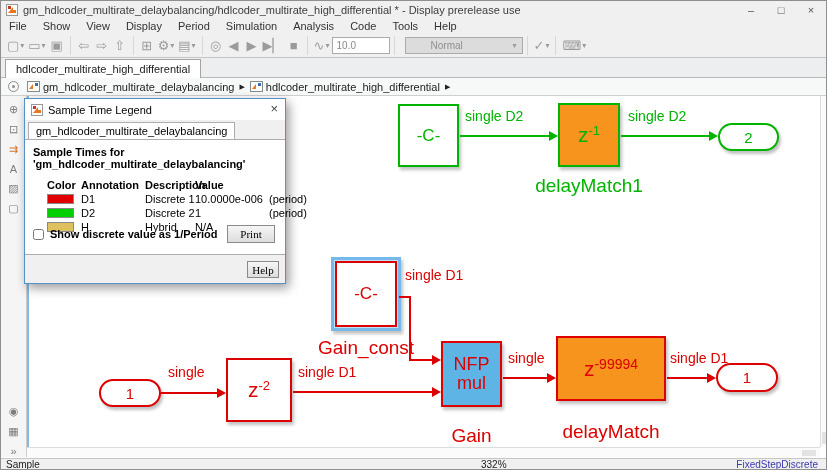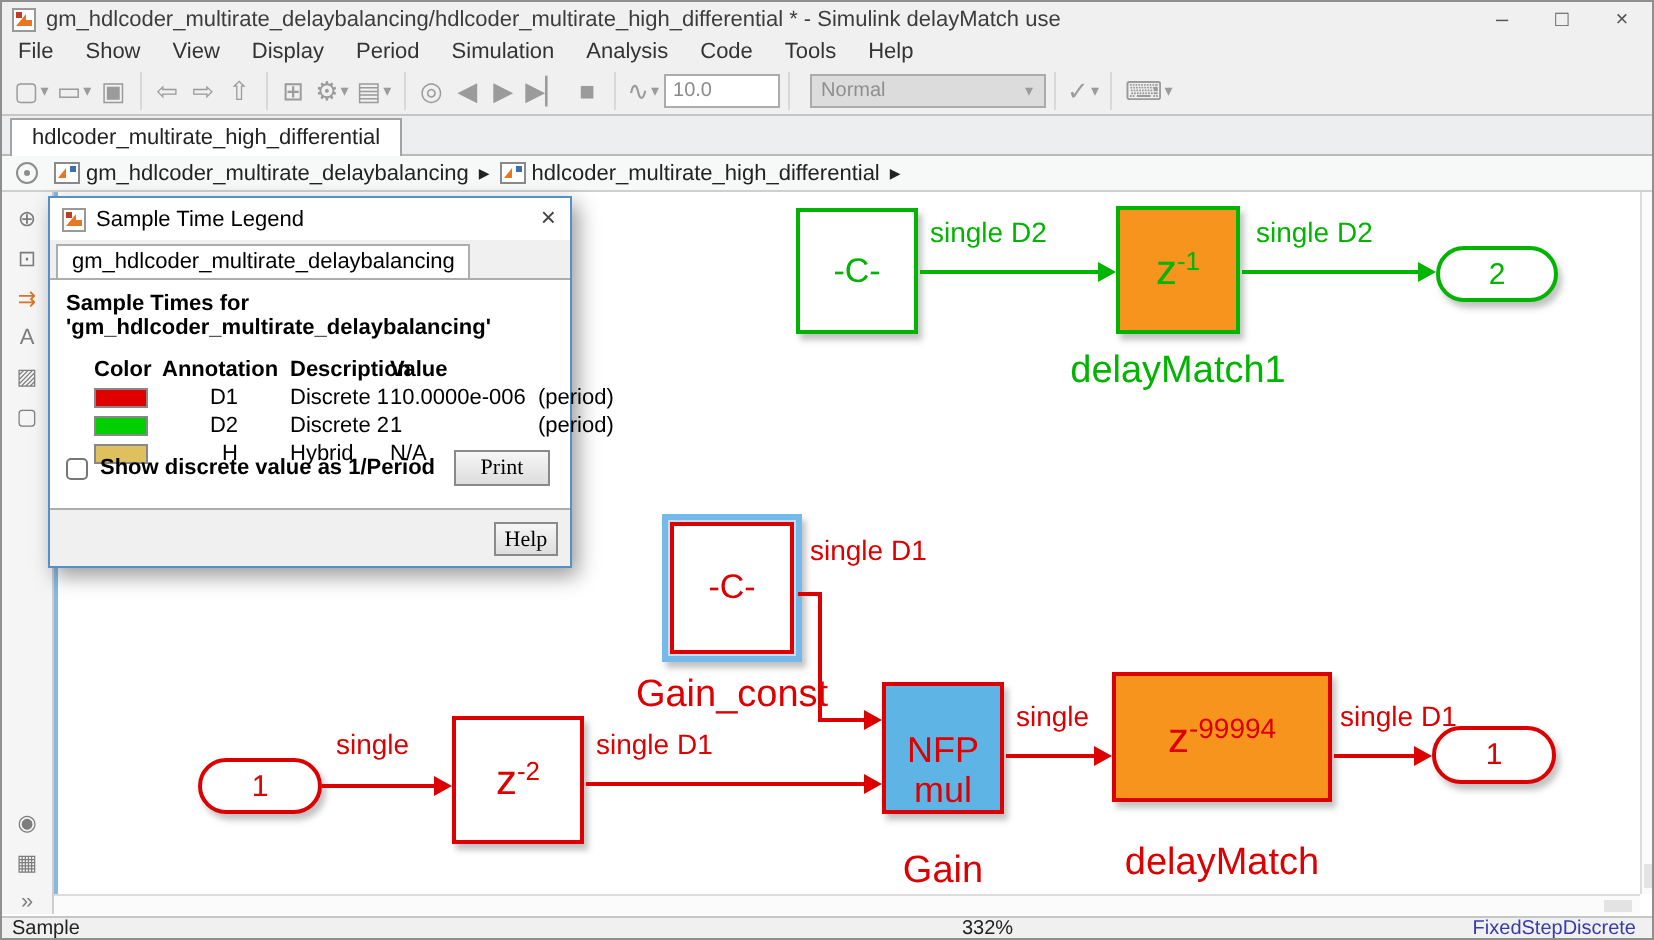--- a/index.html
+++ b/index.html
@@ -20,21 +20,21 @@
   .toolbar { position:absolute; left:0; top:32px; width:100%; height:25px; background:#f0f0f0;
              border-bottom:1px solid #c6c6c6; display:flex; align-items:center; padding:0 4px; }
   .tbtn { height:20px; min-width:18px; display:flex; align-items:center; justify-content:center;
           color:#9b9b9b; font-size:13px; padding:0 2px; }
   .caret { font-size:8px; color:#9b9b9b; margin-left:1px; }
   .tsep { width:1px; height:19px; background:#d8d8d8; margin:0 4px; }
   .timefield { width:58px; height:17px; border:1px solid #ababab; background:#fff; color:#8a8a8a;
                font-size:10px; padding:0 4px; font-family:"Liberation Sans",sans-serif; }
   .modesel { width:118px; height:17px; border:1px solid #ababab; background:#dcdcdc; color:#8f8f8f;
              font-size:10px; display:flex; align-items:center; padding:0 5px; margin-left:6px; }
-  .modesel .mlabel { flex:1; }
+  .modesel .mlabel { flex:1;margin-left:20px; }
   .tabbar { position:absolute; left:0; top:57px; width:100%; height:20px; background:#eceeef;
             border-bottom:1px solid #b9b9b9; display:flex; align-items:flex-end; padding-left:4px; }
   .tab { background:#fff; border:1px solid #a3a3a3; border-bottom:none; font-size:11px; color:#222;
          padding:3px 10px 3px 10px; position:relative; top:1px; }
   .crumbbar { position:absolute; left:0; top:77px; width:100%; height:18px; background:#f7f8f8;
               border-bottom:1px solid #cfcfcf; display:flex; align-items:center; font-size:11px;
               color:#222; padding-left:4px; }
   .navcirc { width:11px; height:11px; border:1px solid #8d8d8d; border-radius:50%; margin:0 8px 0 3px;
              display:inline-block; position:relative; }
   .navcirc:after { content:""; position:absolute; left:3px; top:3px; width:3px; height:3px;
@@ -103,21 +103,21 @@
               display:flex; align-items:flex-end; padding-left:3px; }
   .dlg-tab { background:#fff; border:1px solid #adadad; border-bottom:none; padding:2px 7px 3px 7px;
              position:relative; top:1px; }
   .dlg-panel { position:absolute; left:0; top:40px; width:100%; height:116px; background:#fff;
                border-top:1px solid #adadad; border-bottom:1px solid #adadad; }
   .dlg-heading { font-weight:bold; padding:6px 8px 2px 8px; }
   .dlg-grid { display:grid; grid-template-columns:34px 64px 50px 74px 1fr; margin-left:22px;
               align-items:center; height:14px; }
   .dlg-grid.hdr { font-weight:bold; margin-top:6px; }
   .swatch { width:27px; height:10px; border:1px solid #888; }
-  .ann { text-align:right; padding-right:26px; }
+  .ann { text-align:left; padding-right:26px; }
   .unit { text-align:right; padding-right:10px; }
   .dlg-checkrow { position:absolute; left:8px; top:129px; display:flex; align-items:center; }
   .dlg-checkrow input { width:11px; height:11px; margin-right:6px; }
   .dlg-checkrow label { font-weight:bold; }
   .btn { position:absolute; background:linear-gradient(#f6f6f6,#dddddd); border:1px solid #8a8a8a;
          font-size:11px; display:flex; align-items:center; justify-content:center;
          font-family:Liberation Serif, serif; }
   .btn-print { left:202px; top:126px; width:48px; height:18px; }
   .btn-help { left:222px; top:162px; width:32px; height:17px; }
 </style>
@@ -125,21 +125,21 @@
 <body>
 
 <div class="window">
 
   <div class="titlebar">
     <svg width="12" height="12" viewBox="0 0 12 12">
       <rect x="0.5" y="0.5" width="11" height="11" fill="#ffffff" stroke="#999999"></rect>
       <path d="M2 9 L7 3 L7 6 L10 6 L10 9 Z" fill="#e87722"></path>
       <rect x="2" y="2" width="3" height="3" fill="#c23b22"></rect>
     </svg>
-    <span class="ttl">gm_hdlcoder_multirate_delaybalancing/hdlcoder_multirate_high_differential * - Simulink delayMatch use</span>
+    <span class="ttl">gm_hdlcoder_multirate_delaybalancing/hdlcoder_multirate_high_differential * - Display prerelease use</span>
     <div class="wctrls">
       <span class="wctrl">–</span>
       <span class="wctrl">□</span>
       <span class="wctrl">×</span>
     </div>
   </div>
 
   <div class="menubar">
     <span class="menuitem">File</span>
     <span class="menuitem">Show</span>
@@ -299,21 +299,21 @@
   <span class="arr ra" style="left:216px;top:387px;"></span>
   <span class="siglabel tr" style="left:167px;top:363px;">single</span>
 
   <div class="blk rb" style="left:225px;top:357px;width:66px;height:64px;">
     <span><span class="zbase">z</span><span class="zsup">-2</span></span>
   </div>
   <div class="wire rw" style="left:292px;top:390px;width:140px;height:1.5px;"></div>
   <span class="arr ra" style="left:431px;top:386px;"></span>
   <span class="siglabel tr" style="left:297px;top:363px;">single D1</span>
 
-  <div class="blk rb bluefill" style="left:440px;top:340px;width:61px;height:66px;align-items:flex-end;">
+  <div class="blk rb bluefill" style="left:440px;top:340px;width:61px;height:66px;">
     <span class="nfptext"><span>NFP</span><br><span>mul</span></span>
   </div>
   <div class="namelabel tr" style="left:440px;top:424px;width:61px;">Gain</div>
   <div class="wire rw" style="left:502px;top:376px;width:45px;height:1.5px;"></div>
   <span class="arr ra" style="left:546px;top:372px;"></span>
   <span class="siglabel tr" style="left:507px;top:349px;">single</span>
 
   <div class="blk rb orangefill" style="left:555px;top:335px;width:110px;height:65px;">
     <span><span class="zbase">z</span><span class="zsup2">-99994</span></span>
   </div>

